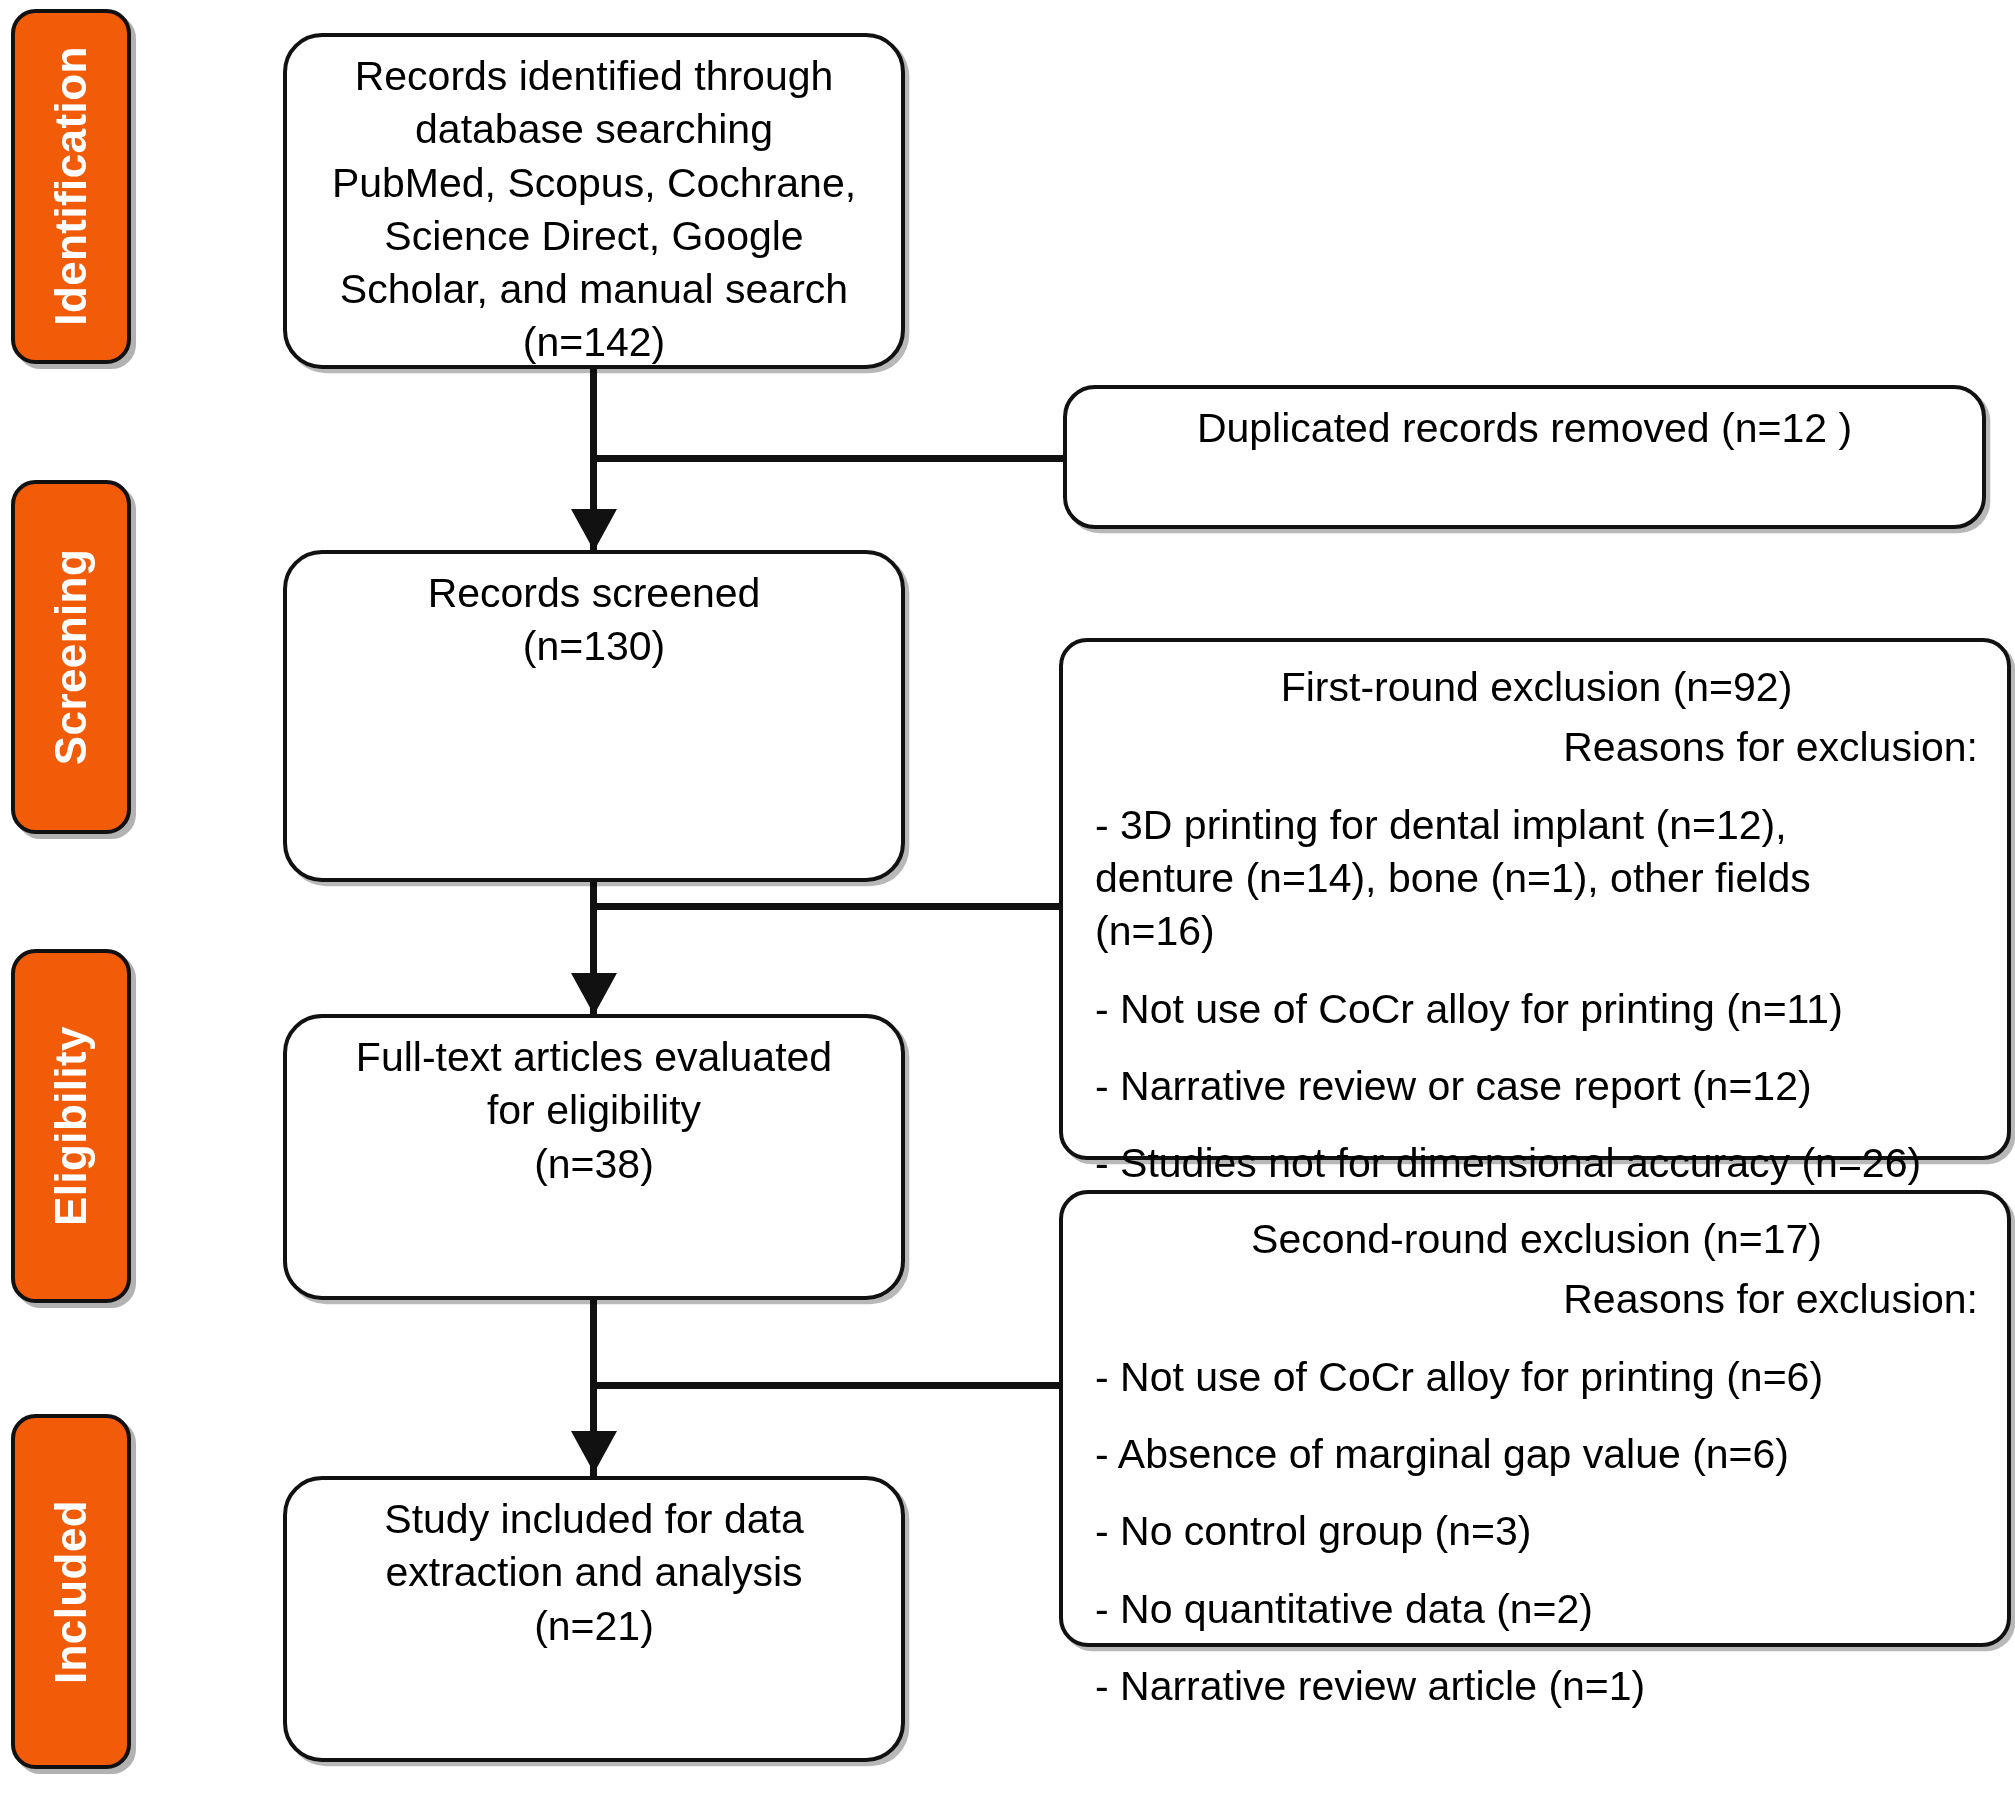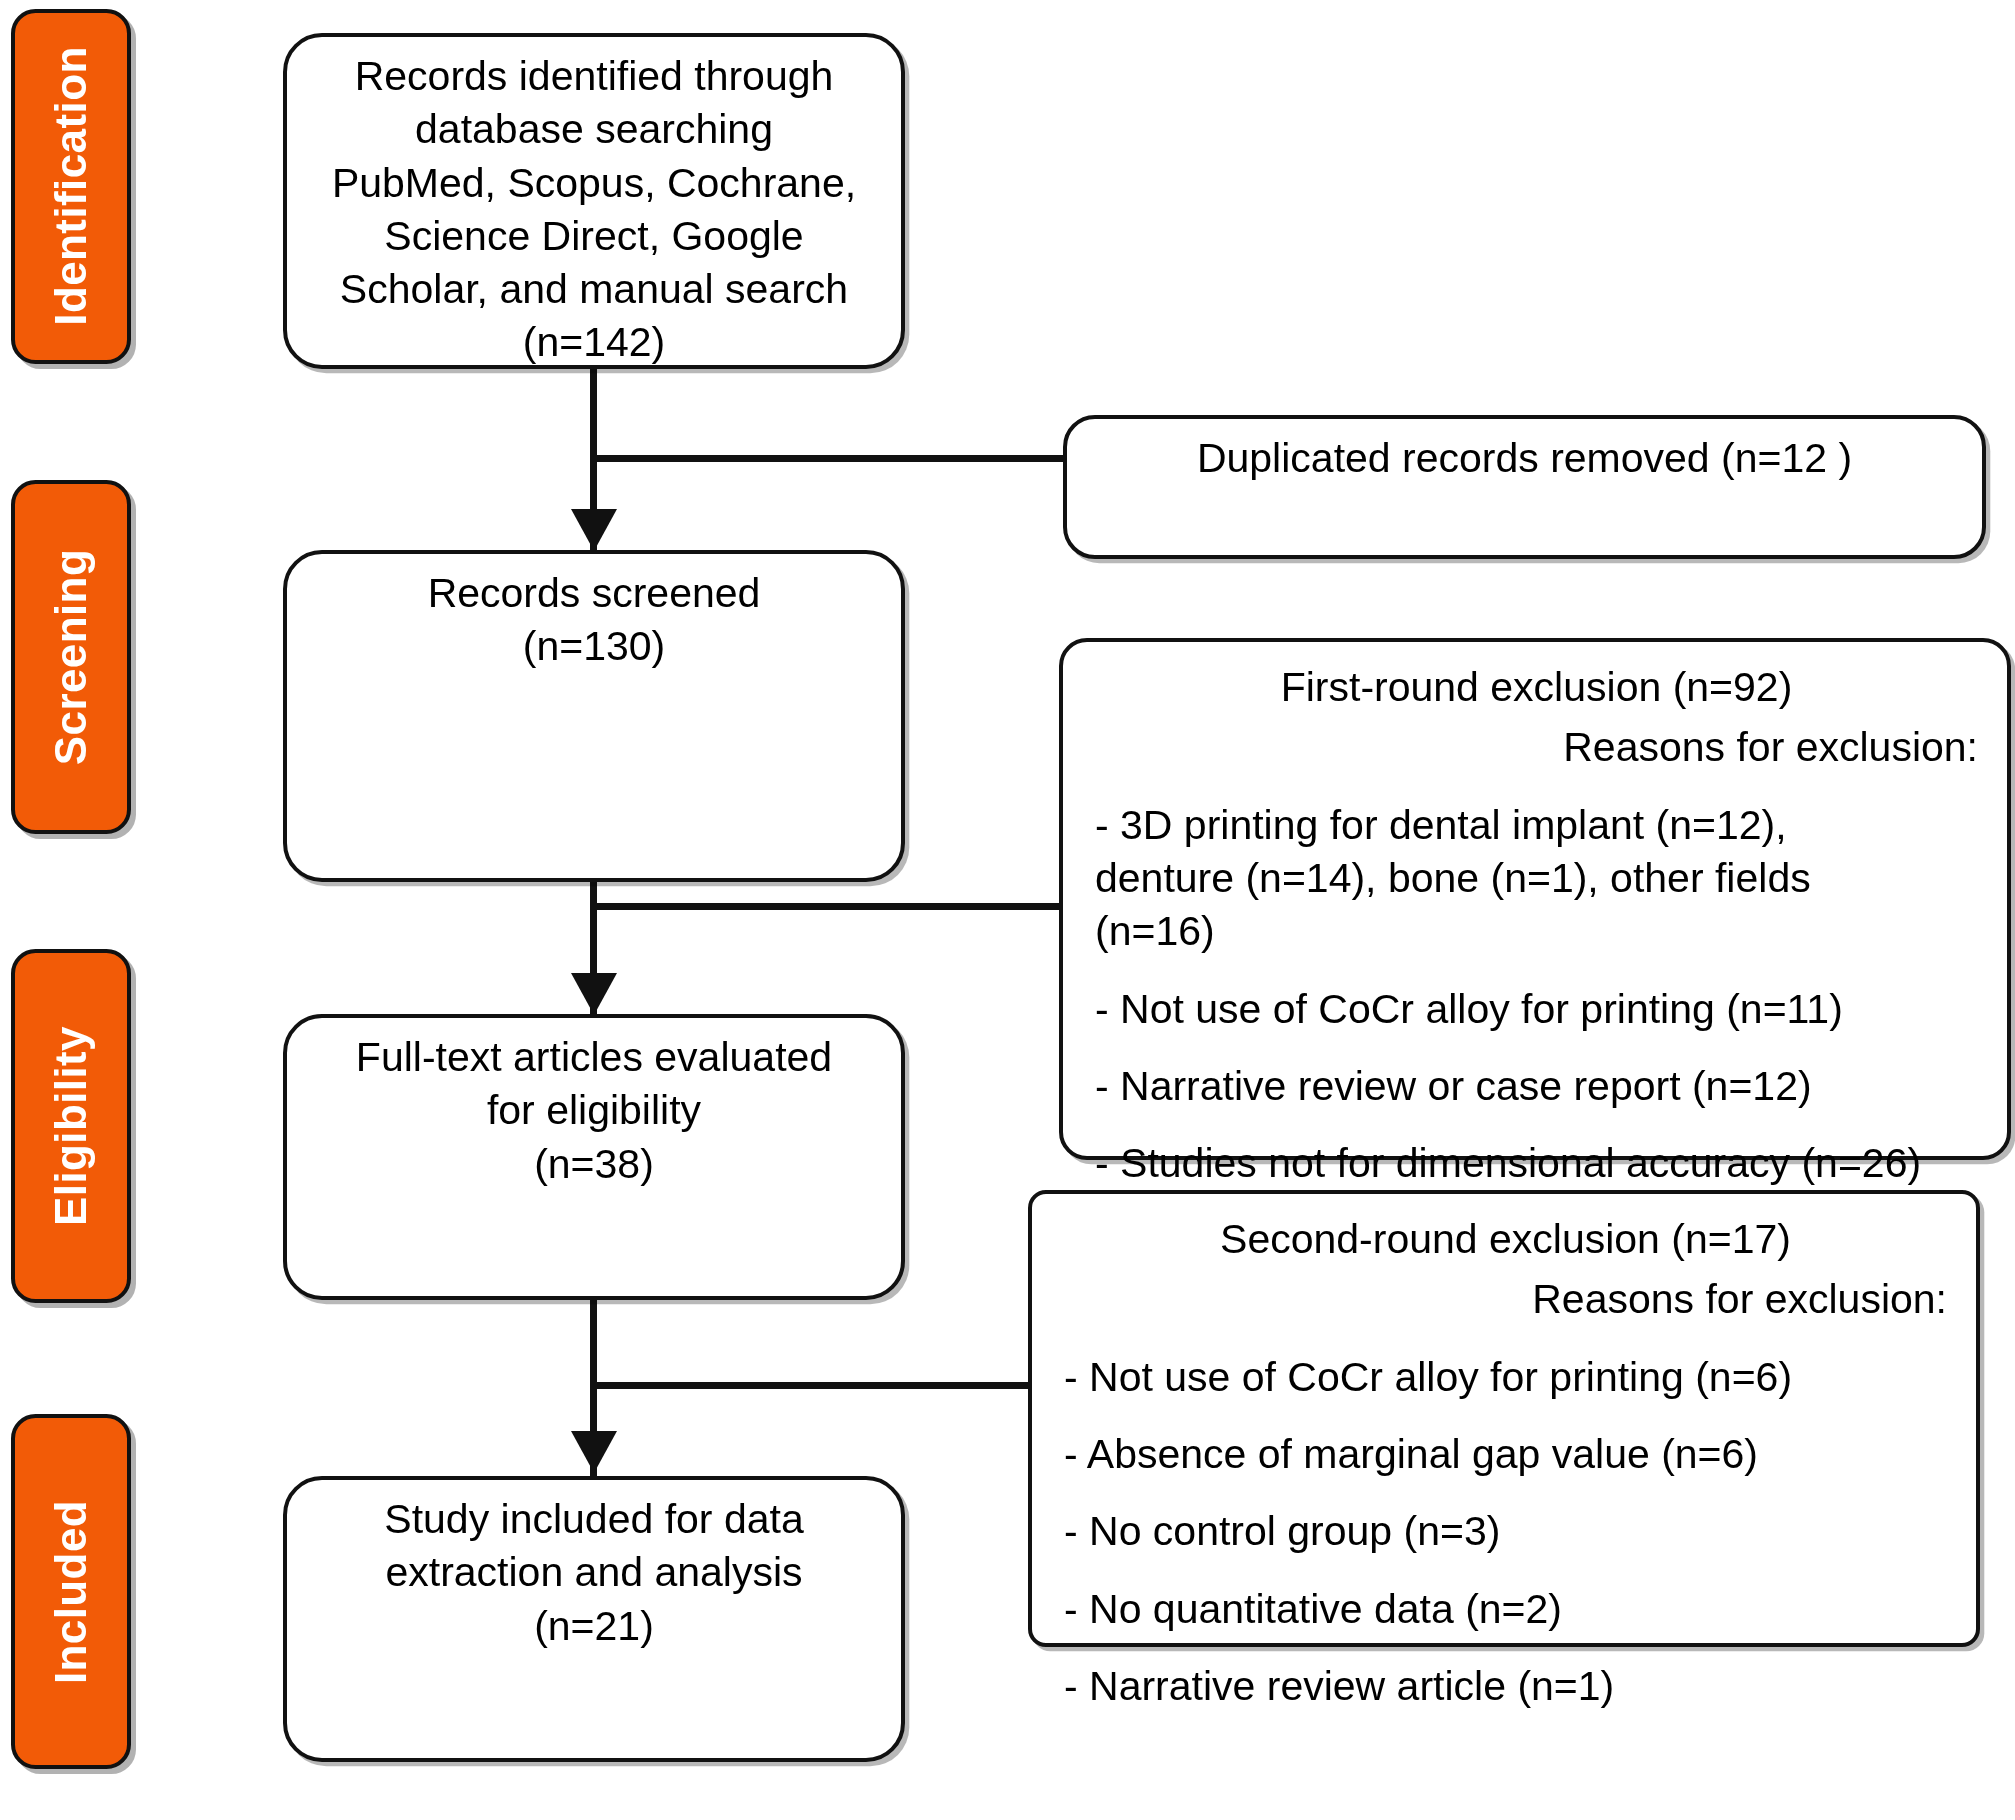--- a/index.html
+++ b/index.html
@@ -156,36 +156,36 @@
     <div class="line">for eligibility</div>
     <div class="line">(n=38)</div>
   </div>
 
   <div class="node" style="left:283px; top:1476px; width:622px; height:286px;">
     <div class="line">Study included for data</div>
     <div class="line">extraction and analysis</div>
     <div class="line">(n=21)</div>
   </div>
 
-  <div class="node" style="left:1063px; top:385px; width:923px; height:144px; border-radius:32px;margin-top:30px;">
+  <div class="node" style="left:1063px; top:385px; width:923px; height:144px; border-radius:32px;">
     <div class="line">Duplicated records removed (n=12 )</div>
   </div>
 
   <div class="node reasons" style="left:1059px; top:638px; width:952px; height:522px; border-radius:28px;">
     <div class="head">First-round exclusion  (n=92)</div>
     <div class="sub">Reasons for exclusion:</div>
     <div class="item wrap" style="white-space:pre-line;">- 3D printing for dental implant (n=12),
 denture (n=14), bone (n=1), other fields
 (n=16)</div>
     <div class="item">- Not use of CoCr alloy for printing (n=11)</div>
     <div class="item">- Narrative review or case report (n=12)</div>
     <div class="item">- Studies not for dimensional accuracy (n=26)</div>
   </div>
 
-  <div class="node reasons" style="left:1028px; top:1190px; width:952px; height:457px; border-radius:18px;">
+  <div class="node reasons" style="left:1059px; top:1190px; width:952px; height:457px; border-radius:29px;">
     <div class="head">Second-round exclusion (n=17)</div>
     <div class="sub">Reasons for exclusion:</div>
     <div class="item">- Not use of CoCr alloy for printing (n=6)</div>
     <div class="item">- Absence of marginal gap value (n=6)</div>
     <div class="item">- No control group (n=3)</div>
     <div class="item">- No quantitative data (n=2)</div>
     <div class="item">- Narrative review article (n=1)</div>
   </div>
 
 </div>

